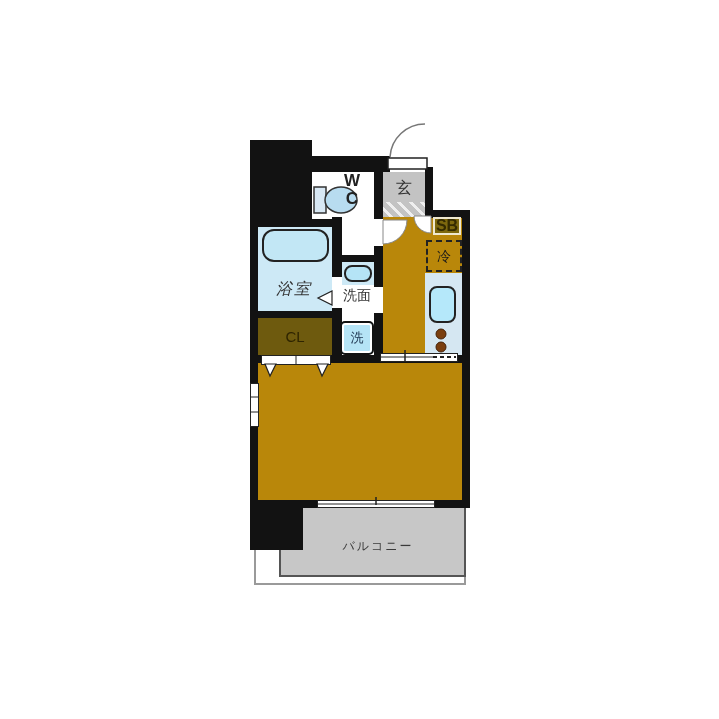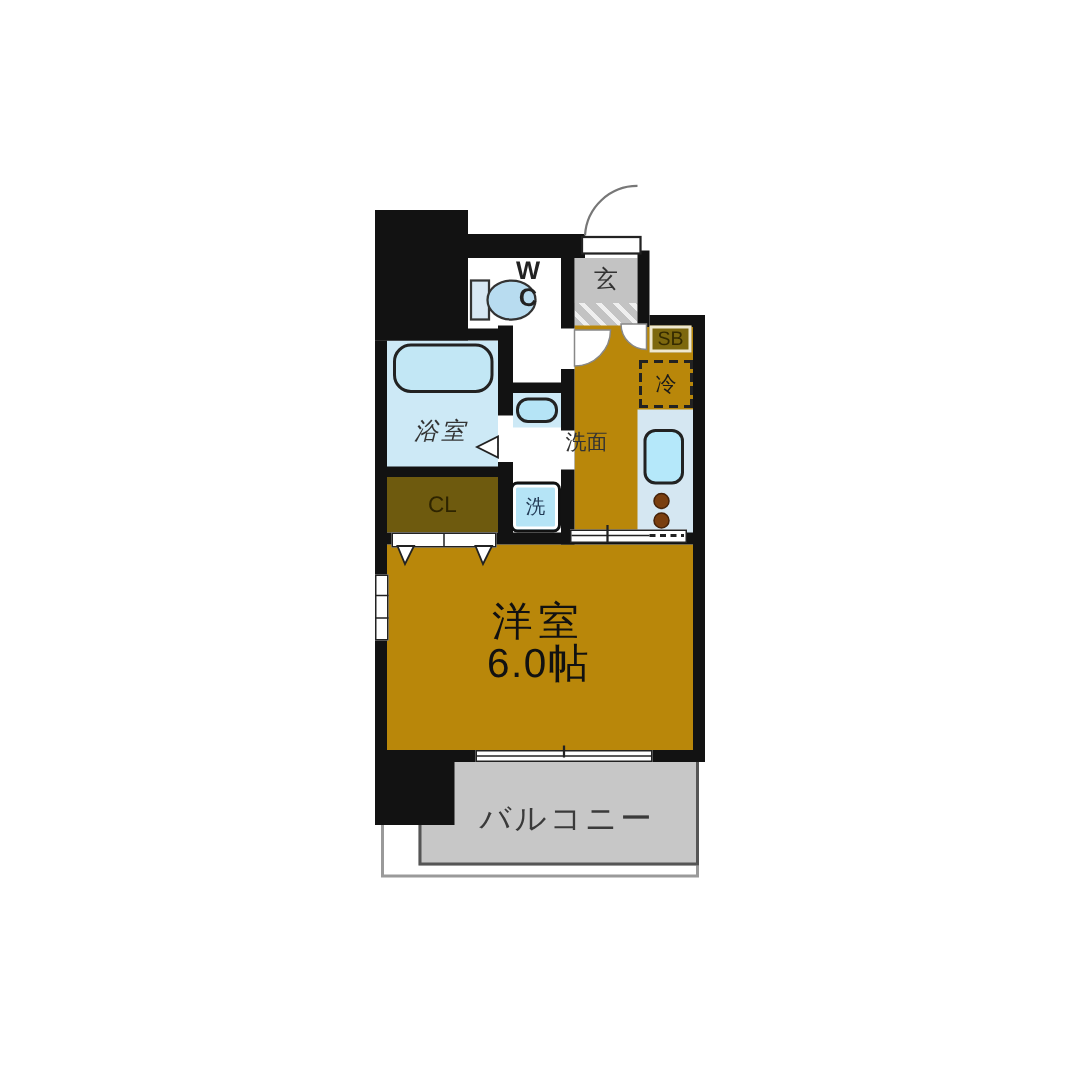--- a/index.html
+++ b/index.html
@@ -95,25 +95,21 @@
 
     <circle cx="441" cy="334" r="5" fill="var(--burner-brown)" stroke="#46230a" stroke-width="1"></circle>
     <circle cx="441" cy="347" r="5" fill="var(--burner-brown)" stroke="#46230a" stroke-width="1"></circle>
   </svg>
 
   <div class="label" style="left:352px;top:190px;font-size:17px;font-weight:bold;color:#222;">
     <div>W</div>
     <div>C</div>
   </div>
   <div class="label" style="left:404px;top:188px;font-size:16px;color:#333;">玄</div>
-  <div class="label" style="left:447px;top:226px;font-size:13px;color:#352b00;">SB</div>
+  <div class="label" style="left:447px;top:226px;font-size:16px;color:#352b00;font-weight:bold;">SB</div>
   <div class="label" style="left:444px;top:256px;font-size:14px;color:#1a1a1a;">冷</div>
   <div class="label" style="left:294px;top:289px;font-size:16px;color:#333;letter-spacing:2px;font-style:italic;">浴室</div>
-  <div class="label" style="left:357px;top:295px;font-size:14px;color:#333;margin-left:34px;">洗面</div>
+  <div class="label" style="left:357px;top:295px;font-size:14px;color:#333;">洗面</div>
   <div class="label" style="left:357px;top:338px;font-size:13px;color:#223a55;">洗</div>
   <div class="label" style="left:295px;top:337px;font-size:15px;color:#2e2400;">CL</div>
-  <div class="label" style="left:359px;top:429px;font-size:27px;color:#111;">
-    <div style="letter-spacing:4px;">洋室</div>
-    <div style="letter-spacing:1px;">6.0帖</div>
-  </div>
-  <div class="label" style="left:378px;top:546px;font-size:21px;color:#3a3a3a;letter-spacing:2px;font-family:Liberation Serif, serif;">バルコニー</div>
+  <div class="label" style="left:378px;top:546px;font-size:12px;color:#3a3a3a;letter-spacing:2px;font-family:Liberation Serif, serif;">バルコニー</div>
 
 </div>
 
 </body></html>

